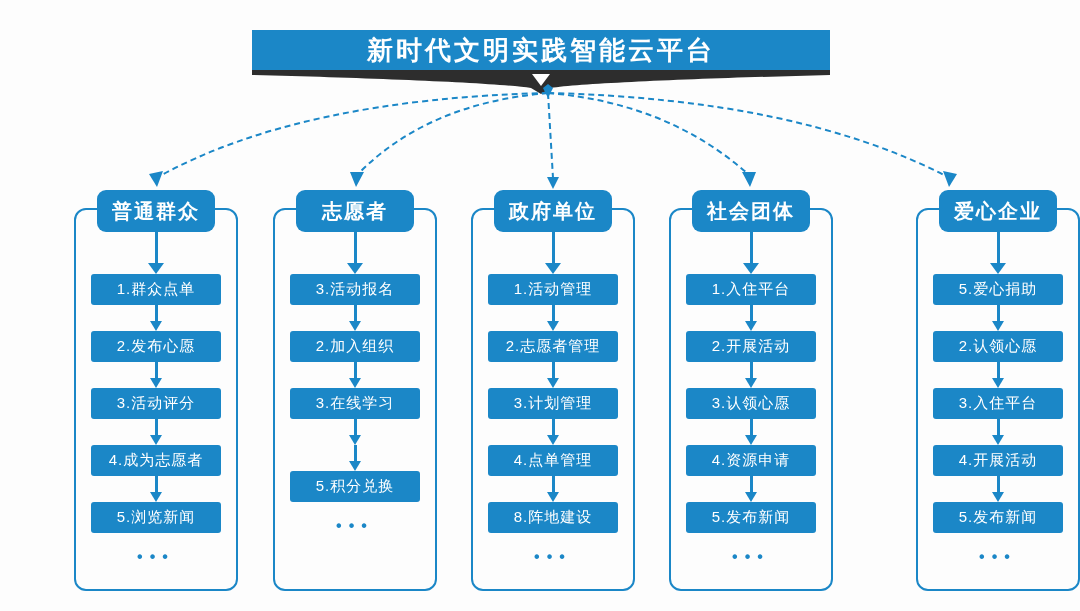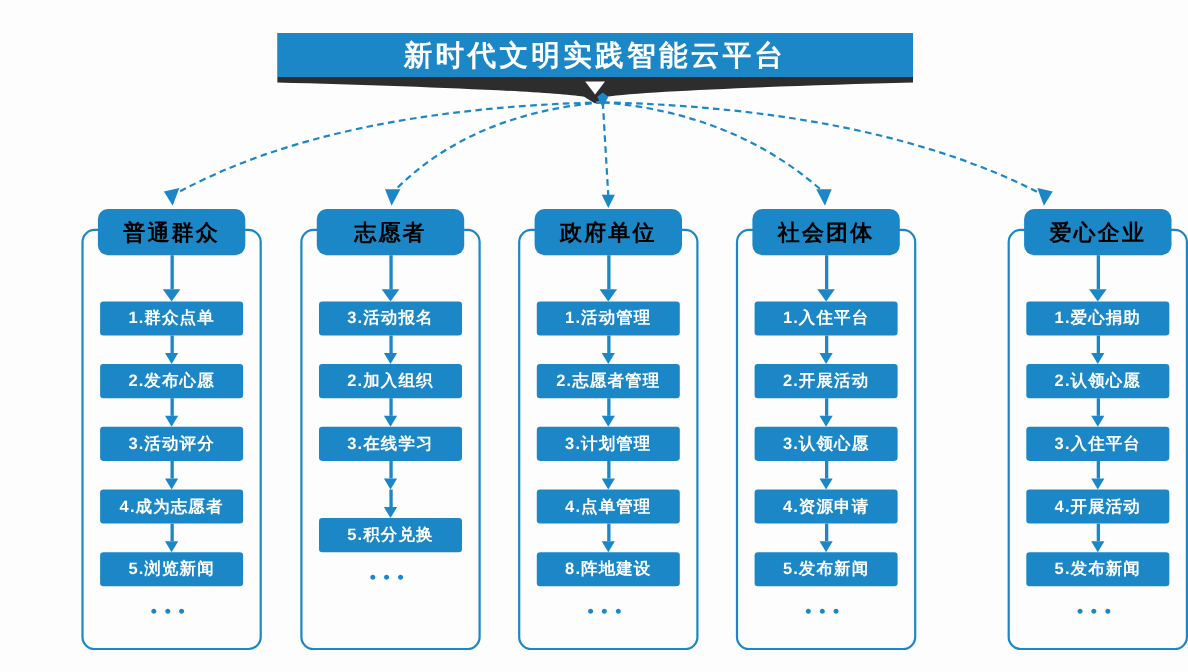--- a/index.html
+++ b/index.html
@@ -27,31 +27,31 @@
     position: absolute; top: 190px; width: 164px; height: 401px;
     display: flex; flex-direction: column; align-items: center;
   }
   .panel {
     position: absolute; left: 0; top: 18px; width: 164px; height: 383px;
     border: 2px solid var(--accent); border-radius: 12px;
     background: transparent; z-index: 0;
   }
   .col-header {
     position: relative; z-index: 1;
-    width: 134px; height: 42px; border-radius: 9px;
-    background: var(--accent); color: #000000;
+    width: 118px; height: 42px; border-radius: 9px;
+    background: var(--accent); color: #ffffff;
     display: flex; align-items: center; justify-content: center;
     font-size: 20px; font-weight: bold; letter-spacing: 2px;
   }
   .step {
     position: relative; z-index: 1;
     width: 130px; height: 31px; border-radius: 3px;
     background: var(--accent); color: #fff;
     display: flex; align-items: center; justify-content: center;
-    font-size: 15px; letter-spacing: 1px; font-weight: bold;
+    font-size: 15px; letter-spacing: 1px;
   }
   .arrow {
     position: relative; z-index: 1;
     display: flex; flex-direction: column; align-items: center;
   }
   .arrow .stem { width: 3px; background: var(--accent); }
   .arrow .head {
     width: 0; height: 0;
     border-left: 8px solid transparent; border-right: 8px solid transparent;
     border-top: 11px solid var(--accent);
@@ -222,21 +222,21 @@
     <div class="dots">•••</div>
   </div>
 
   <div class="column" style="left:916px">
     <div class="panel"></div>
     <div class="col-header">爱心企业</div>
     <div class="arrow big">
         <span class="stem"></span>
         <span class="head"></span>
       </div>
-    <div class="step">1.爱心捐助</div>
+    <div class="step">5.爱心捐助</div>
     <div class="arrow small">
         <span class="stem"></span>
         <span class="head"></span>
       </div>
     <div class="step">2.认领心愿</div>
     <div class="arrow small">
         <span class="stem"></span>
         <span class="head"></span>
       </div>
     <div class="step">3.入住平台</div>

